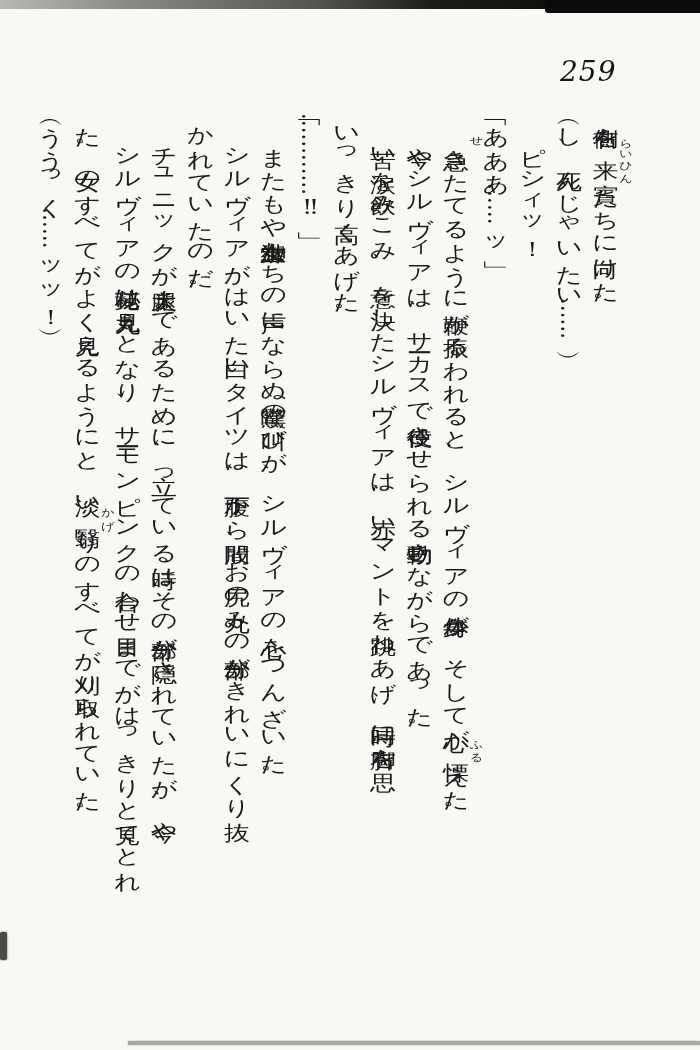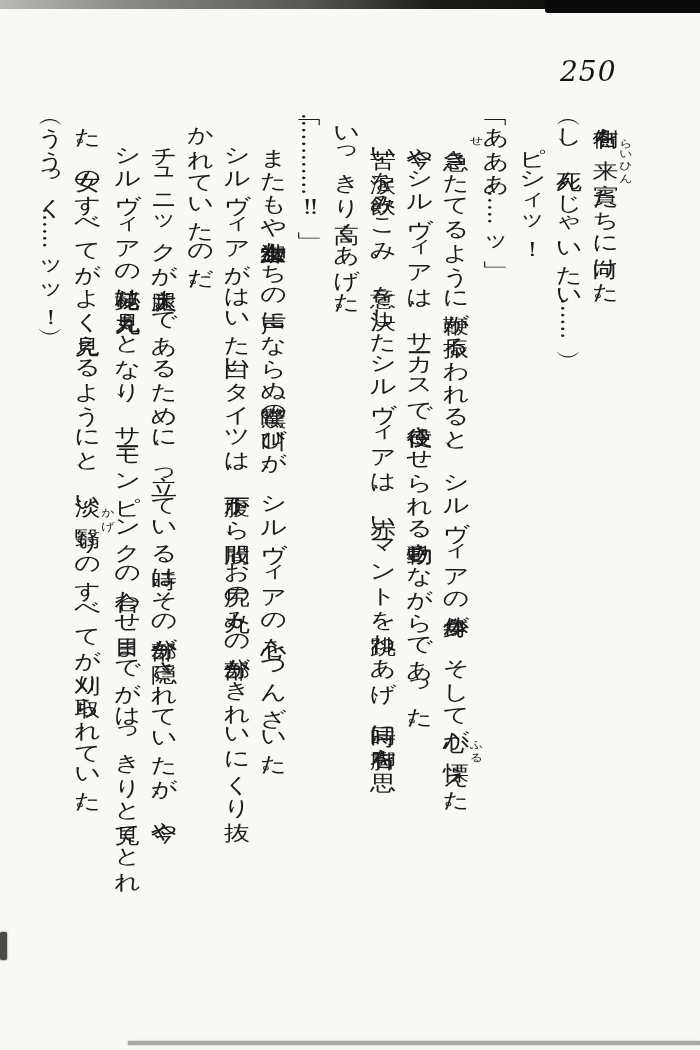--- a/index.html
+++ b/index.html
@@ -61,16 +61,16 @@
 </style>
 </head>
 <body>
 
 <div class="page">
   <div class="edge-top"></div>
   <div class="edge-top-blob"></div>
   <div class="edge-bottom"></div>
   <div class="edge-smudge"></div>
 
-  <div class="page-number">250</div>
+  <div class="page-number">259</div>
 
   <div class="text-block"><span class="tcol">右側を<ruby>来賓<rt>らいひん</rt></ruby>たちに向けた。</span><br><span class="tcol">（し、死んじゃいたい……）</span><br><span class="tcol">　ピシィッ！</span><br><span class="tcol">「あああ……ッ」</span><br><span class="tcol">　<ruby>急<rt>せ</rt></ruby>きたてるように鞭が振るわれると、シルヴィアの身体が、そして心が<ruby>慄<rt>ふる</rt></ruby>えた。</span><br><span class="tcol">　今やシルヴィアは、サーカスで使役させられる動物さながらであった。</span><br><span class="tcol">　苦い涙を飲みこみ、意を決したシルヴィアは、赤いマントを跳ねあげ、同時に右脚を思</span><br><span class="tcol">いっきり高くあげた。</span><br><span class="tcol">「…………‼」</span><br><span class="tcol">　またもや紳士淑女たちの声にならぬ驚嘆の叫びが、シルヴィアの心をつんざいた。</span><br><span class="tcol">　シルヴィアがはいた白いタイツは、下腹から股間、お尻の丸みの部分がきれいにくり抜</span><br><span class="tcol">かれていたのだ。</span><br><span class="tcol">　チュニックが太腿まであるために、立っている時はその部分が隠されていたが、今や、</span><br><span class="tcol">　シルヴィアの秘苑は丸見えとなり、サーモンピンクの合わせ目までがはっきりと見てとれ</span><br><span class="tcol">た。女のすべてがよく見えるようにと、淡い<ruby>翳<rt>かげ</rt></ruby>りのすべてが刈り取られていた。</span><br><span class="tcol">（ううっく……ッッ！）</span></div>
 </div>
 
 </body></html>

